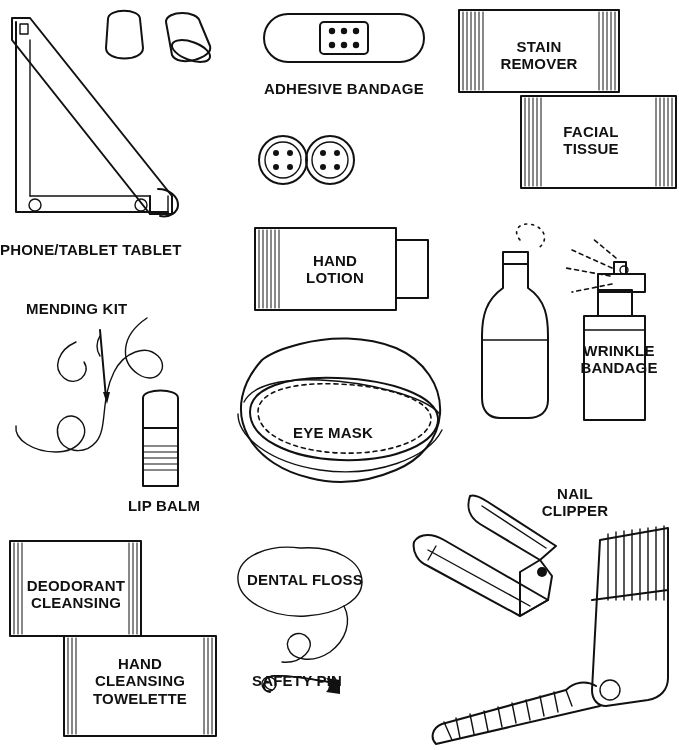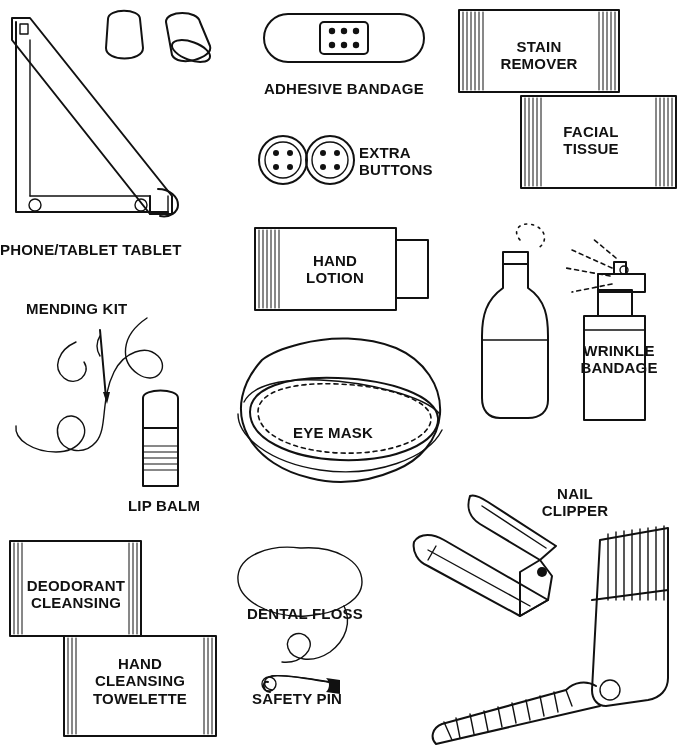--- a/index.html
+++ b/index.html
@@ -301,46 +301,44 @@
 
 
   <div class="label" style="left:246px; top:80px; width:196px;">ADHESIVE BANDAGE</div>
 
   <div class="label" style="left:468px; top:38px; width:142px;">STAIN
 REMOVER</div>
 
   <div class="label" style="left:528px; top:123px; width:126px;">FACIAL
 TISSUE</div>
 
-  <div class="label left" style="left:359px; top:144px; width:130px;">EXTRA
-BUTTONS</div>
 
   <div class="label left" style="left:0px; top:241px; width:210px;">PHONE/TABLET TABLET</div>
 
   <div class="label" style="left:288px; top:252px; width:94px;">HAND
 LOTION</div>
 
   <div class="label left" style="left:26px; top:300px; width:160px;">MENDING KIT</div>
 
   <div class="label" style="left:560px; top:342px; width:118px;">WRINKLE
 BANDAGE</div>
 
   <div class="label left" style="left:293px; top:424px; width:110px;">EYE MASK</div>
 
 
   <div class="label" style="left:524px; top:485px; width:102px;">NAIL
 CLIPPER</div>
 
   <div class="label left" style="left:128px; top:497px; width:100px;">LIP BALM</div>
 
-  <div class="label left" style="left:247px; top:605px; width:136px;">DENTAL FLOSS</div>
+  <div class="label left" style="left:247px; top:571px; width:136px;">DENTAL FLOSS</div>
 
   <div class="label" style="left:10px; top:577px; width:132px;">DEODORANT
 CLEANSING</div>
 
 
   <div class="label" style="left:66px; top:655px; width:148px;">HAND
 CLEANSING
 TOWELETTE</div>
 
-  <div class="label left" style="left:252px; top:690px; width:120px;">SAFETY PIN</div>
+  <div class="label left" style="left:252px; top:672px; width:120px;">SAFETY PIN</div>
 
 </div>
 
 </body></html>

